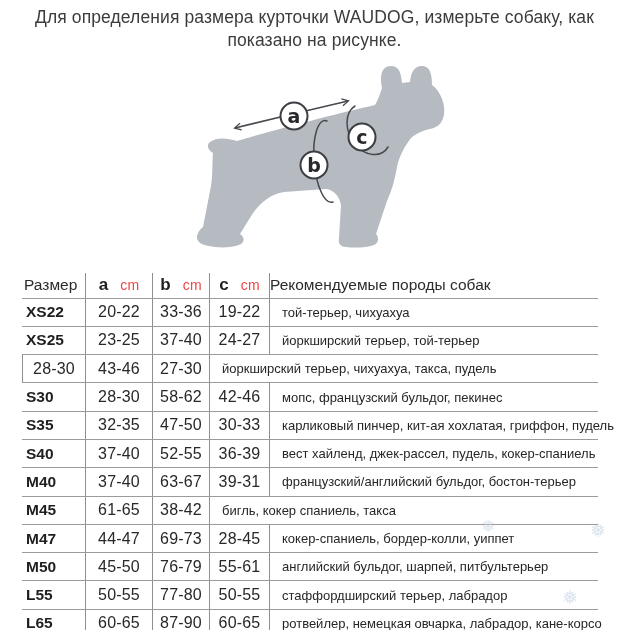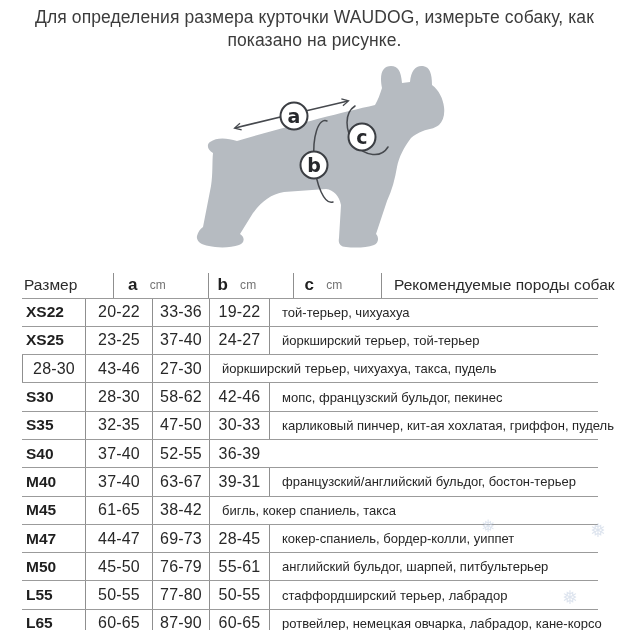--- a/index.html
+++ b/index.html
@@ -15,31 +15,31 @@
   
   .dog-wrap{position:absolute;left:190px;top:55px;width:270px;height:210px;}
   
   .size-table{
     position:absolute;left:22px;top:273px;width:576px;color:#262626;
   }
   .trow{
     display:grid;grid-template-columns:63px 67px 57px 60px 1fr;
     align-items:center;height:27.3px;border-bottom:1px solid #9b9b9b;
   }
-  .trow.head{height:24.5px;gap:28px;}
+  .trow.head{height:24.5px;}
   .trow:last-child{border-bottom:none;}
   .cell{height:100%;display:flex;align-items:center;overflow:visible;}
   .bl{border-left:1px solid #8f8f8f;}
   .c1{padding-left:4px;font-weight:bold;font-size:15.5px;color:#1f1f1f;}
   .num{justify-content:center;font-size:16px;color:#282828;letter-spacing:.2px;}
   .c5{padding-left:12px;font-size:13px;white-space:nowrap;color:#262626;}
   .h1{padding-left:2px;font-size:15.5px;font-weight:400;color:#2b2b2b;}
-  .h5{padding-left:12px;font-size:15.5px;font-weight:400;color:#2b2b2b;white-space:nowrap;}
+  .h5{font-size:15.5px;font-weight:400;color:#2b2b2b;white-space:nowrap;}
   .hletter{font-weight:bold;font-size:17px;color:#1f1f1f;}
-  .hunit{font-size:12px;color:#737373;margin-left:12px;}
+  .hunit{font-size:14px;color:#ef4444;margin-left:12px;}
   
   .sf{position:absolute;color:#c8d3e4;opacity:.6;pointer-events:none;}
   .sf1{left:481px;top:516px;font-size:17px;}
   .sf2{left:590px;top:519px;font-size:19px;}
   .sf3{left:562px;top:586px;font-size:19px;}
 </style>
 </head>
 <body>
 
 <div class="page">
@@ -161,20 +161,21 @@
           <div class="cell bl num">32-35</div>
           <div class="cell bl num">47-50</div>
           <div class="cell bl num">30-33</div>
           <div class="cell bl c5">карликовый пинчер, кит-ая хохлатая, гриффон, пудель</div>
         </div>
         <div class="trow">
           <div class="cell c1">S40</div>
           <div class="cell bl num">37-40</div>
           <div class="cell bl num">52-55</div>
           <div class="cell bl num">36-39</div>
+          <div class="cell bl c5">вест хайленд, джек-рассел, пудель, кокер-спаниель</div>
         </div>
         <div class="trow">
           <div class="cell c1">M40</div>
           <div class="cell bl num">37-40</div>
           <div class="cell bl num">63-67</div>
           <div class="cell bl num">39-31</div>
           <div class="cell bl c5">французский/английский бульдог, бостон-терьер</div>
         </div>
         <div class="trow">
           <div class="cell c1">M45</div>

